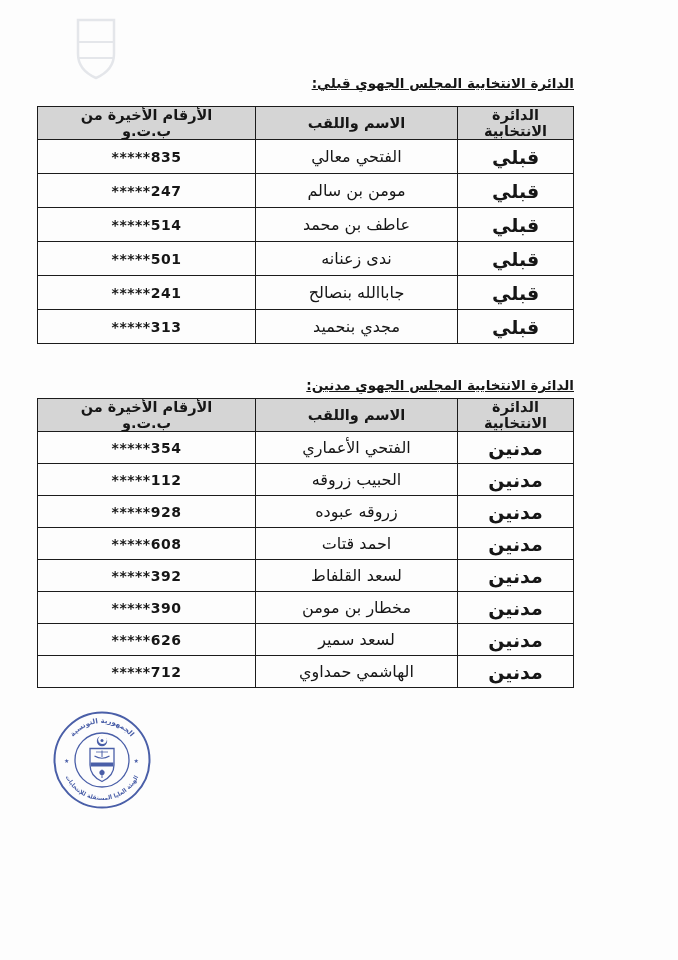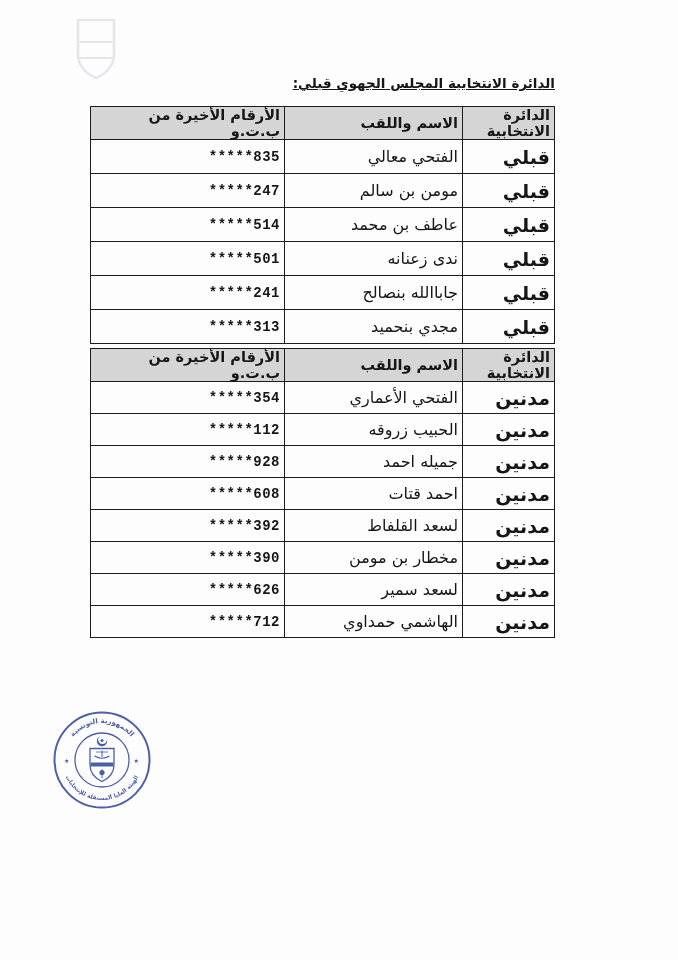--- a/index.html
+++ b/index.html
@@ -13,21 +13,21 @@
   body{
     width:678px;height:960px;
     background:var(--page-bg);
     position:relative;
     font-family:"DejaVu Sans", sans-serif;
     color:var(--text);
     overflow:hidden;
   }
   .content{
     position:absolute;
-    left:112px; top:0;
+    left:131px; top:0;
     width:443px;
     direction:rtl;
   }
   .doc-title{
     font-size:13.5px;
     font-weight:bold;
     text-decoration:underline;
     text-align:right;
     line-height:18px;
   }
@@ -35,44 +35,43 @@
   .title-2{margin-top:32px;}
   table.data-table{
     border-collapse:collapse;
     width:443px;
     table-layout:fixed;
   }
   .table-1{margin-top:14px;}
   .table-2{margin-top:4px;}
   .data-table th,.data-table td{
     border:1px solid var(--border);
-    text-align:right;
+    text-align:center;
     vertical-align:middle;
-    padding:0 4px;
+    padding:0 16px;
     overflow:hidden;
   }
   .data-table th{
     background:var(--header-bg);
     font-size:14.5px;
     font-weight:bold;
     height:31px;
   }
   .col-district{width:83px;}
   .col-name{width:169px;}
   .col-digits{width:185px;}
   .table-1 td{height:33px;}
   .table-2 td{height:31px;margin-top:48px;}
   td.cell-district{font-size:19px;font-weight:bold;}
   td.cell-name{font-size:16px;font-weight:normal;}
   td.cell-digits{
     direction:ltr;
     font-size:14px;
     font-weight:bold;
     letter-spacing:.5px;
-    font-family:Liberation Mono, monospace;
   }
   .seal{
     position:absolute;
     left:52px; top:710px;
     width:100px; height:100px;
   }
   .faint-emblem{
     position:absolute;
     left:72px; top:16px;
     width:48px; height:66px;
@@ -129,20 +128,21 @@
         <td class="cell-digits">*****241</td>
       </tr>
       <tr>
         <td class="cell-district">قبلي</td>
         <td class="cell-name">مجدي بنحميد</td>
         <td class="cell-digits">*****313</td>
       </tr>
     </tbody>
   </table>
 
+  <div class="doc-title title-2">الدائرة الانتخابية المجلس الجهوي مدنين:</div>
 
   <table class="data-table table-2">
     <thead>
       <tr>
         <th class="col-district">الدائرة الانتخابية</th>
         <th class="col-name">الاسم واللقب</th>
         <th class="col-digits">الأرقام الأخيرة من ب.ت.و</th>
       </tr>
     </thead>
     <tbody>
@@ -151,21 +151,21 @@
         <td class="cell-name">الفتحي الأعماري</td>
         <td class="cell-digits">*****354</td>
       </tr>
       <tr>
         <td class="cell-district">مدنين</td>
         <td class="cell-name">الحبيب زروقه</td>
         <td class="cell-digits">*****112</td>
       </tr>
       <tr>
         <td class="cell-district">مدنين</td>
-        <td class="cell-name">جميله احمد</td>
+        <td class="cell-name">زروقه عبوده</td>
         <td class="cell-digits">*****928</td>
       </tr>
       <tr>
         <td class="cell-district">مدنين</td>
         <td class="cell-name">احمد قتات</td>
         <td class="cell-digits">*****608</td>
       </tr>
       <tr>
         <td class="cell-district">مدنين</td>
         <td class="cell-name">لسعد القلفاط</td>

